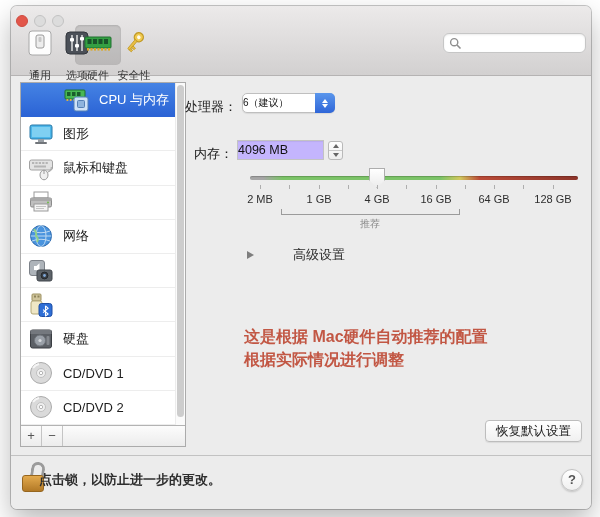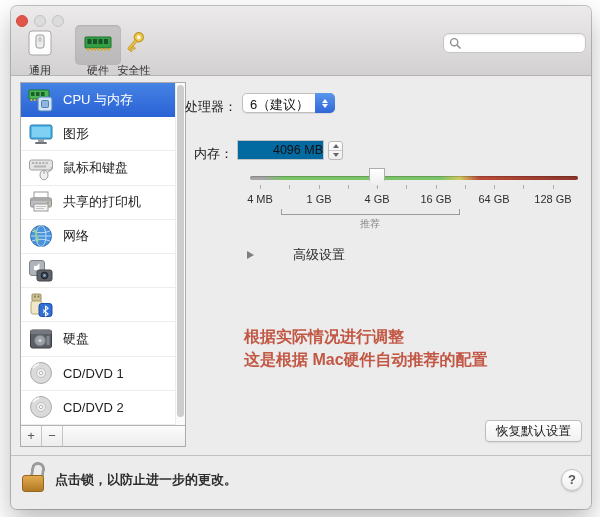--- a/index.html
+++ b/index.html
@@ -13,21 +13,21 @@
   
   .titlebar { position:absolute; left:0; top:0; width:100%; height:70px;
               background:linear-gradient(#eceaea,#d2d0d0); border-bottom:1px solid #b5b3b3; }
   .tl { position:absolute; top:9px; width:12px; height:12px; border-radius:50%; }
   .tl.close { left:5px;  background:#e2564a; border:1px solid #cf4b40; }
   .tl.min   { left:23px; background:#dcdcdc; border:1px solid #c3c3c3; }
   .tl.max   { left:41px; background:#dcdcdc; border:1px solid #c3c3c3; }
 
   .tb-item { position:absolute; top:22px; width:48px; text-align:center; cursor:default; }
   .tb-item .ic { position:relative; width:30px; height:30px; margin:0 auto; display:flex; align-items:center; justify-content:center; }
-  .tb-item .lbl { margin-top:5px; font-size:11px; color:#333; white-space:nowrap; }
+  .tb-item .lbl { margin-top:10px; font-size:11px; color:#333; white-space:nowrap; }
   .tb-sel-bg { position:absolute; left:64px; top:19px; width:46px; height:40px; border-radius:5px;
                background:rgba(0,0,0,.13); box-shadow:inset 0 1px 2px rgba(0,0,0,.12); }
   .tb-general  { left:5px; }
   .tb-options  { left:42px; }
   .tb-hardware { left:63px; }
   .tb-security { left:99px; }
   .tb-backup   { left:134px; }
 
   .searchbox { position:absolute; right:5px; top:27px; width:143px; height:20px;
                background:#fff; border:1px solid #c6c6c6; border-radius:6px;
@@ -38,51 +38,51 @@
   .searchbox input::placeholder { color:#9b9b9b; }
 
   
   .sidebar { position:absolute; left:9px; top:76px; width:166px; height:365px;
              background:#fff; border:1px solid #ababab; }
   .rows { position:absolute; left:0; top:0; width:164px; height:342px; }
   .row { position:relative; height:34.2px; display:flex; align-items:center;
          border-bottom:1px solid #ededed; cursor:default; }
   .row .ric { width:26px; height:26px; margin-left:7px; flex:0 0 auto; }
   .row .rlbl { margin-left:9px; font-size:13px; color:#1d1d1d; white-space:nowrap; }
-  .row.sel { background:linear-gradient(#4583e4,#2b63d5); border-bottom:1px solid #2b63d5; }
+  .row.sel { background:linear-gradient(#4583e4,#2b63d5); border-bottom:1px solid #2b63d5;padding-left:36px; }
   .row.sel .rlbl { color:#fff; }
   .sb-scroll { position:absolute; right:0; top:0; width:10px; height:342px;
                background:#fbfbfb; border-left:1px solid #ececec; }
   .sb-thumb { position:absolute; right:1px; top:2px; width:7px; height:332px;
               background:#cdcdcd; border-radius:4px; }
   .sb-bar { position:absolute; left:0; bottom:0; width:164px; height:21px;
             background:linear-gradient(#fcfcfc,#ececec); border-top:1px solid #b3b3b3;
             display:flex; }
   .sb-btn { width:21px; height:100%; border-right:1px solid #c4c4c4; color:#555;
             font-size:13px; line-height:19px; text-align:center; cursor:default; }
 
   
   .flabel { position:absolute; font-size:13px; color:#222; text-align:right; width:90px; }
   .lab-cpu { left:136px; top:92px; }
   .lab-mem { left:132px; top:139px; }
 
   .popup { position:absolute; left:231px; top:87px; width:93px; height:20px;
            background:#fff; border:1px solid #bfbfbf; border-radius:5px;
            box-shadow:0 1px 1px rgba(0,0,0,.08); cursor:default; }
-  .popup .ptxt { position:absolute; left:0; top:2px; width:73px; text-align:center; font-size:13px; color:#111; }
+  .popup .ptxt { position:absolute; left:0; top:2px; width:73px; font-size:10px; color:#111; }
   .popup .pcap { position:absolute; right:-1px; top:-1px; width:20px; height:20px;
                  border-radius:0 5px 5px 0; background:linear-gradient(#5a96ec,#2f66d8);
                  display:flex; flex-direction:column; align-items:center; justify-content:center; gap:1px; }
   .chev { width:0; height:0; border-left:3.5px solid transparent; border-right:3.5px solid transparent; }
   .chev.up   { border-bottom:4px solid #fff; }
   .chev.down { border-top:4px solid #fff; }
 
   .memfield { position:absolute; left:226px; top:134px; width:87px; height:20px;
-              background:#0369a1; border:1px solid #c3c3c3; font-size:12.5px; color:#111;
-              text-align:right; line-height:18px; box-shadow:inset 0 1px 1px rgba(0,0,0,.06); }
+              background:#c4b5fd; border:1px solid #c3c3c3; font-size:12.5px; color:#111;
+              text-align:left; line-height:18px; box-shadow:inset 0 1px 1px rgba(0,0,0,.06); }
   .stepper { position:absolute; left:317px; top:135px; width:15px; height:19px;
              background:linear-gradient(#fff,#eee); border:1px solid #b9b9b9; border-radius:3px; }
   .stepper .half { position:absolute; left:0; width:100%; height:50%;
                    display:flex; align-items:center; justify-content:center; }
   .stepper .half.up { top:0; border-bottom:1px solid #c9c9c9; }
   .stepper .half.down { bottom:0; }
   .schev { width:0; height:0; border-left:3px solid transparent; border-right:3px solid transparent; }
   .schev.up { border-bottom:4px solid #666; }
   .schev.down { border-top:4px solid #666; }
 
@@ -114,21 +114,21 @@
 
   
   .footer { position:absolute; left:0; bottom:0; width:100%; height:54px;
             border-top:1px solid #c2c2c2; background:#ececec; }
   .lock { position:absolute; left:11px; top:6px; width:26px; height:38px; cursor:default; }
   .shackle { position:absolute; left:9px; top:0; width:14px; height:15px;
              border:3px solid #9b9b9b; border-bottom:none; border-radius:8px 8px 0 0;
              transform:rotate(9deg); }
   .lockbody { position:absolute; left:0; top:13px; width:22px; height:17px; border-radius:3px;
               background:linear-gradient(#e3aa4e,#b27926); border:1px solid #96661f; }
-  .lock-text { position:absolute; left:44px; top:15px; font-size:13px; font-weight:600; color:#2e2e2e; }
+  .lock-text { position:absolute; left:28px; top:15px; font-size:13px; font-weight:600; color:#2e2e2e; }
   .help { position:absolute; right:8px; top:13px; width:22px; height:22px; border-radius:50%;
           background:linear-gradient(#ffffff,#f0f0f0); border:1px solid #c2c2c2;
           box-shadow:0 1px 2px rgba(0,0,0,.18); text-align:center; line-height:20px;
           font-size:13px; font-weight:bold; color:#555; cursor:default; }
 </style>
 </head>
 <body>
 
 <div class="stage">
 <div class="win">
@@ -144,20 +144,34 @@
       <div class="ic">
         <svg width="28" height="28" viewBox="0 0 28 28">
           <rect x="3" y="2" width="22" height="24" rx="3" fill="#fdfdfd" stroke="#a8a8a8"></rect>
           <rect x="10" y="6" width="8" height="13" rx="2" fill="#ededed" stroke="#9a9a9a"></rect>
           <rect x="12.5" y="8" width="3" height="5" rx="1" fill="#c7c7c7"></rect>
         </svg>
       </div>
       <div class="lbl">通用</div>
     </div>
 
+    <div class="tb-item tb-options">
+      <div class="ic">
+        <svg width="28" height="28" viewBox="0 0 28 28">
+          <rect x="3" y="3" width="22" height="22" rx="4" fill="#4b5058" stroke="#33373d"></rect>
+          <line x1="9" y1="6" x2="9" y2="22" stroke="#e8e8e8" stroke-width="1.4"></line>
+          <line x1="14" y1="6" x2="14" y2="22" stroke="#e8e8e8" stroke-width="1.4"></line>
+          <line x1="19" y1="6" x2="19" y2="22" stroke="#e8e8e8" stroke-width="1.4"></line>
+          <rect x="7" y="9" width="4" height="3.5" rx="1" fill="#fff"></rect>
+          <rect x="12" y="15" width="4" height="3.5" rx="1" fill="#fff"></rect>
+          <rect x="17" y="8" width="4" height="3.5" rx="1" fill="#fff"></rect>
+        </svg>
+      </div>
+      <div class="lbl">选项</div>
+    </div>
 
     <div class="tb-item tb-hardware">
       <div class="ic">
         <svg width="30" height="28" viewBox="0 0 30 28">
           <rect x="2" y="8" width="26" height="11" rx="1" fill="#34a043" stroke="#1f7030"></rect>
           <rect x="4.5" y="10" width="4" height="5" fill="#19542a"></rect>
           <rect x="10" y="10" width="4" height="5" fill="#19542a"></rect>
           <rect x="15.5" y="10" width="4" height="5" fill="#19542a"></rect>
           <rect x="21" y="10" width="4" height="5" fill="#19542a"></rect>
           <g fill="#d9a727">
@@ -251,21 +265,20 @@
       <div class="row">
         <svg class="ric" viewBox="0 0 26 26">
           <rect x="6" y="3" width="14" height="6" fill="#fff" stroke="#9a9a9a"></rect>
           <rect x="2.5" y="9" width="21" height="9" rx="1.5" fill="#bfbfbf" stroke="#8b8b8b"></rect>
           <rect x="2.5" y="9" width="21" height="3" fill="#a9a9a9"></rect>
           <circle cx="20" cy="13.5" r="1" fill="#6fbf4a"></circle>
           <rect x="6" y="15" width="14" height="7" fill="#f4f4f4" stroke="#9a9a9a"></rect>
           <line x1="8" y1="17.5" x2="18" y2="17.5" stroke="#c4c4c4"></line>
           <line x1="8" y1="19.5" x2="16" y2="19.5" stroke="#c4c4c4"></line>
         </svg>
-        <span class="rlbl">共享的打印机</span>
       </div>
 
       <div class="row">
         <svg class="ric" viewBox="0 0 26 26">
           <circle cx="13" cy="13" r="10.5" fill="#4a94de" stroke="#2d6aae"></circle>
           <ellipse cx="13" cy="13" rx="5" ry="10.5" fill="none" stroke="#bdd9f2" stroke-width="1"></ellipse>
           <line x1="2.5" y1="13" x2="23.5" y2="13" stroke="#bdd9f2"></line>
           <path d="M4 8 q9 3.5 18 0" fill="none" stroke="#bdd9f2"></path>
           <path d="M4 18 q9 -3.5 18 0" fill="none" stroke="#bdd9f2"></path>
           <path d="M6 6 q3 4 2 7 q3 2 1 6" fill="none" stroke="#8fd08a" stroke-width="2"></path>
@@ -361,37 +374,37 @@
       <div class="tick" style="left:278px"></div>
   <div class="tick" style="left:308px"></div>
       <div class="tick" style="left:337px"></div>
   <div class="tick" style="left:366px"></div>
       <div class="tick" style="left:395px"></div>
   <div class="tick" style="left:425px"></div>
       <div class="tick" style="left:454px"></div>
   <div class="tick" style="left:483px"></div>
       <div class="tick" style="left:512px"></div>
   <div class="tick" style="left:542px"></div>
-  <div class="slbl" style="left:249px">4 MB</div>
+  <div class="slbl" style="left:249px">2 MB</div>
   <div class="slbl" style="left:308px">1 GB</div>
   <div class="slbl" style="left:366px">4 GB</div>
   <div class="slbl" style="left:425px">16 GB</div>
   <div class="slbl" style="left:483px">64 GB</div>
   <div class="slbl" style="left:542px">128 GB</div>
   <div class="bracket"></div>
   <div class="reco">推荐</div>
 
   <div class="disclosure">
     <div class="tri"></div>
     <div class="dlbl">高级设置</div>
   </div>
 
   <div class="annotation" id="annot" style="color: rgb(194, 87, 68);">
+    <div>这是根据 Mac硬件自动推荐的配置</div>
     <div>根据实际情况进行调整</div>
-    <div>这是根据 Mac硬件自动推荐的配置</div>
   </div>
 
   <div class="restore">恢复默认设置</div>
 
   <div class="footer">
     <div class="lock">
       <div class="shackle"></div>
       <div class="lockbody"></div>
     </div>
     <div class="lock-text">点击锁，以防止进一步的更改。</div>

